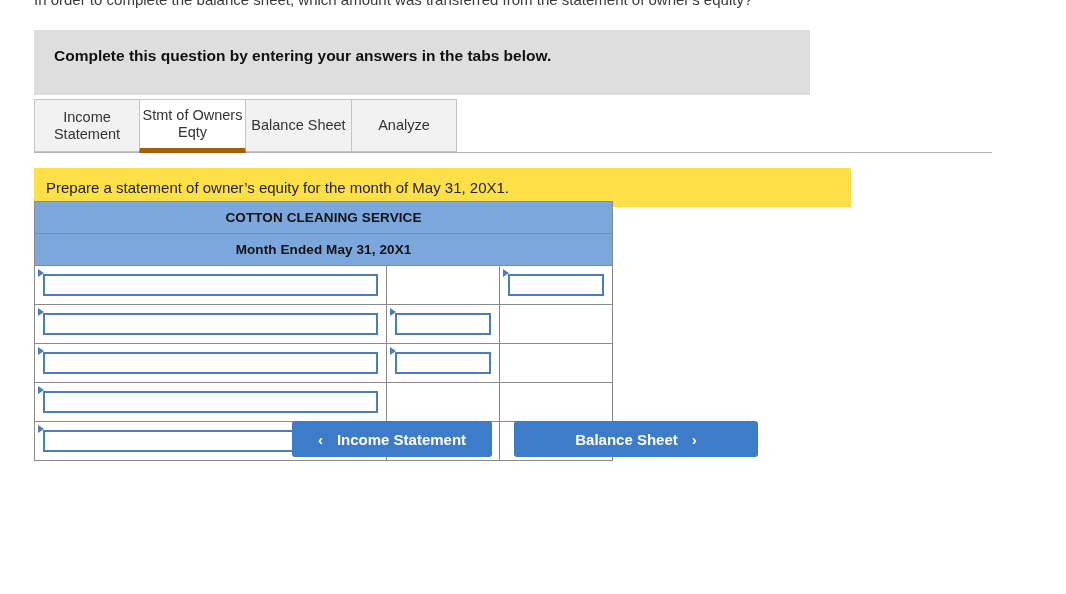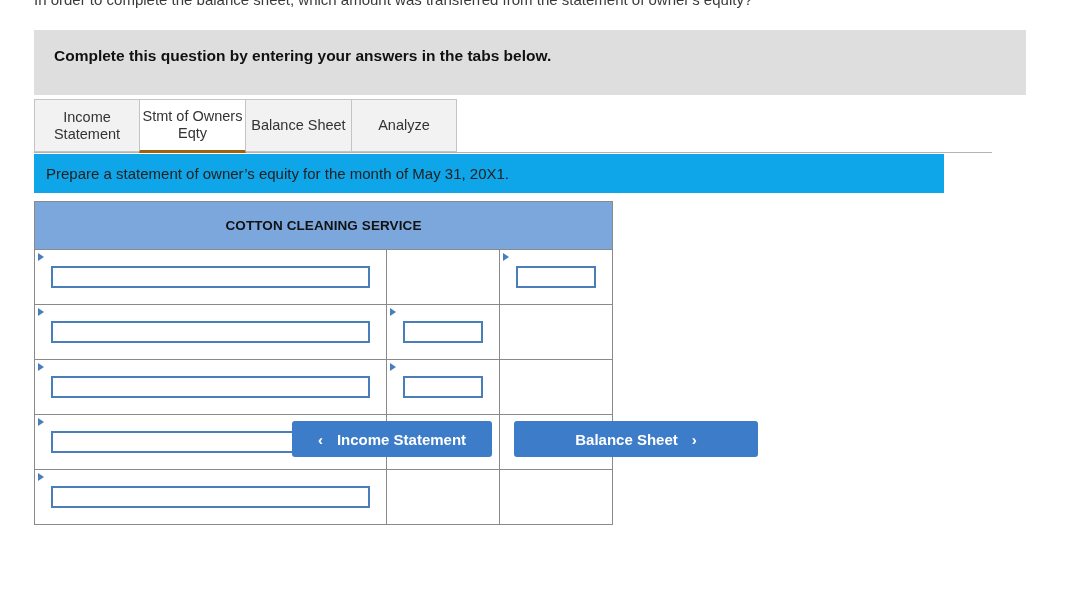--- a/index.html
+++ b/index.html
@@ -28,21 +28,21 @@
     line-height: 18px;
     color: #3a3a3a;
     white-space: nowrap;
   }
 
   
   #callout-bar {
     position: absolute;
     left: 34px;
     top: 30px;
-    width: 992px;
+    width: 776px;
     height: 65px;
     background: #dedede;
     box-sizing: border-box;
   }
   #callout-text {
     position: absolute;
     left: 20px;
     top: 17px;
     font-size: 15.5px;
     font-weight: bold;
@@ -79,33 +79,33 @@
     text-align: center;
     font-size: 14.5px;
     line-height: 17px;
     color: #333333;
     cursor: pointer;
     user-select: none;
     z-index: 2;
   }
   .tab.active {
     background: #ffffff;
-    border-bottom: 3px solid #a16207;
+    border-bottom: 5px solid #a16207;
     height: 54px;
     z-index: 3;
   }
 
   
   #instruction-bar {
     position: absolute;
     left: 34px;
-    top: 154px;
-    width: 910px;
+    top: 168px;
+    width: 817px;
     height: 39px;
-    background: #0ea5e9;
+    background: #fde047;
     box-sizing: border-box;
   }
   #instruction-text {
     position: absolute;
     left: 12px;
     top: 11px;
     font-size: 15px;
     color: #222222;
     white-space: nowrap;
   }
@@ -117,21 +117,21 @@
     top: 201px;
     width: 578px;
     border-collapse: collapse;
     table-layout: fixed;
   }
   #statement-table col.c1 { width: 352px; }
   #statement-table col.c2 { width: 113px; }
   #statement-table col.c3 { width: 113px; }
 
   #statement-table td {
-    padding: 16px;
+    padding: 8px;
     margin: 0;
     height: 26px;
     box-sizing: border-box;
     border: 1px solid #8a8a8a;
     background: #ffffff;
     vertical-align: middle;
   }
   #statement-table tr.hdr td {
     background: #7BA7DC;
     text-align: center;
@@ -242,20 +242,23 @@
 <table id="statement-table">
   <colgroup>
     <col class="c1">
       <col class="c2">
       <col class="c3">
   </colgroup>
   <tbody>
     <tr class="hdr">
       <td colspan="3">COTTON CLEANING SERVICE</td>
     </tr>
+    <tr class="hdr">
+      <td colspan="3">Month Ended May 31, 20X1</td>
+    </tr>
 
     <tr>
       <td class="has-field">
         <span class="field-marker"></span>
         <input class="field" type="text" value="" style="">
       </td>
       <td></td>
       <td class="has-field">
         <span class="field-marker"></span>
         <input class="field" type="text" value="" style="">

